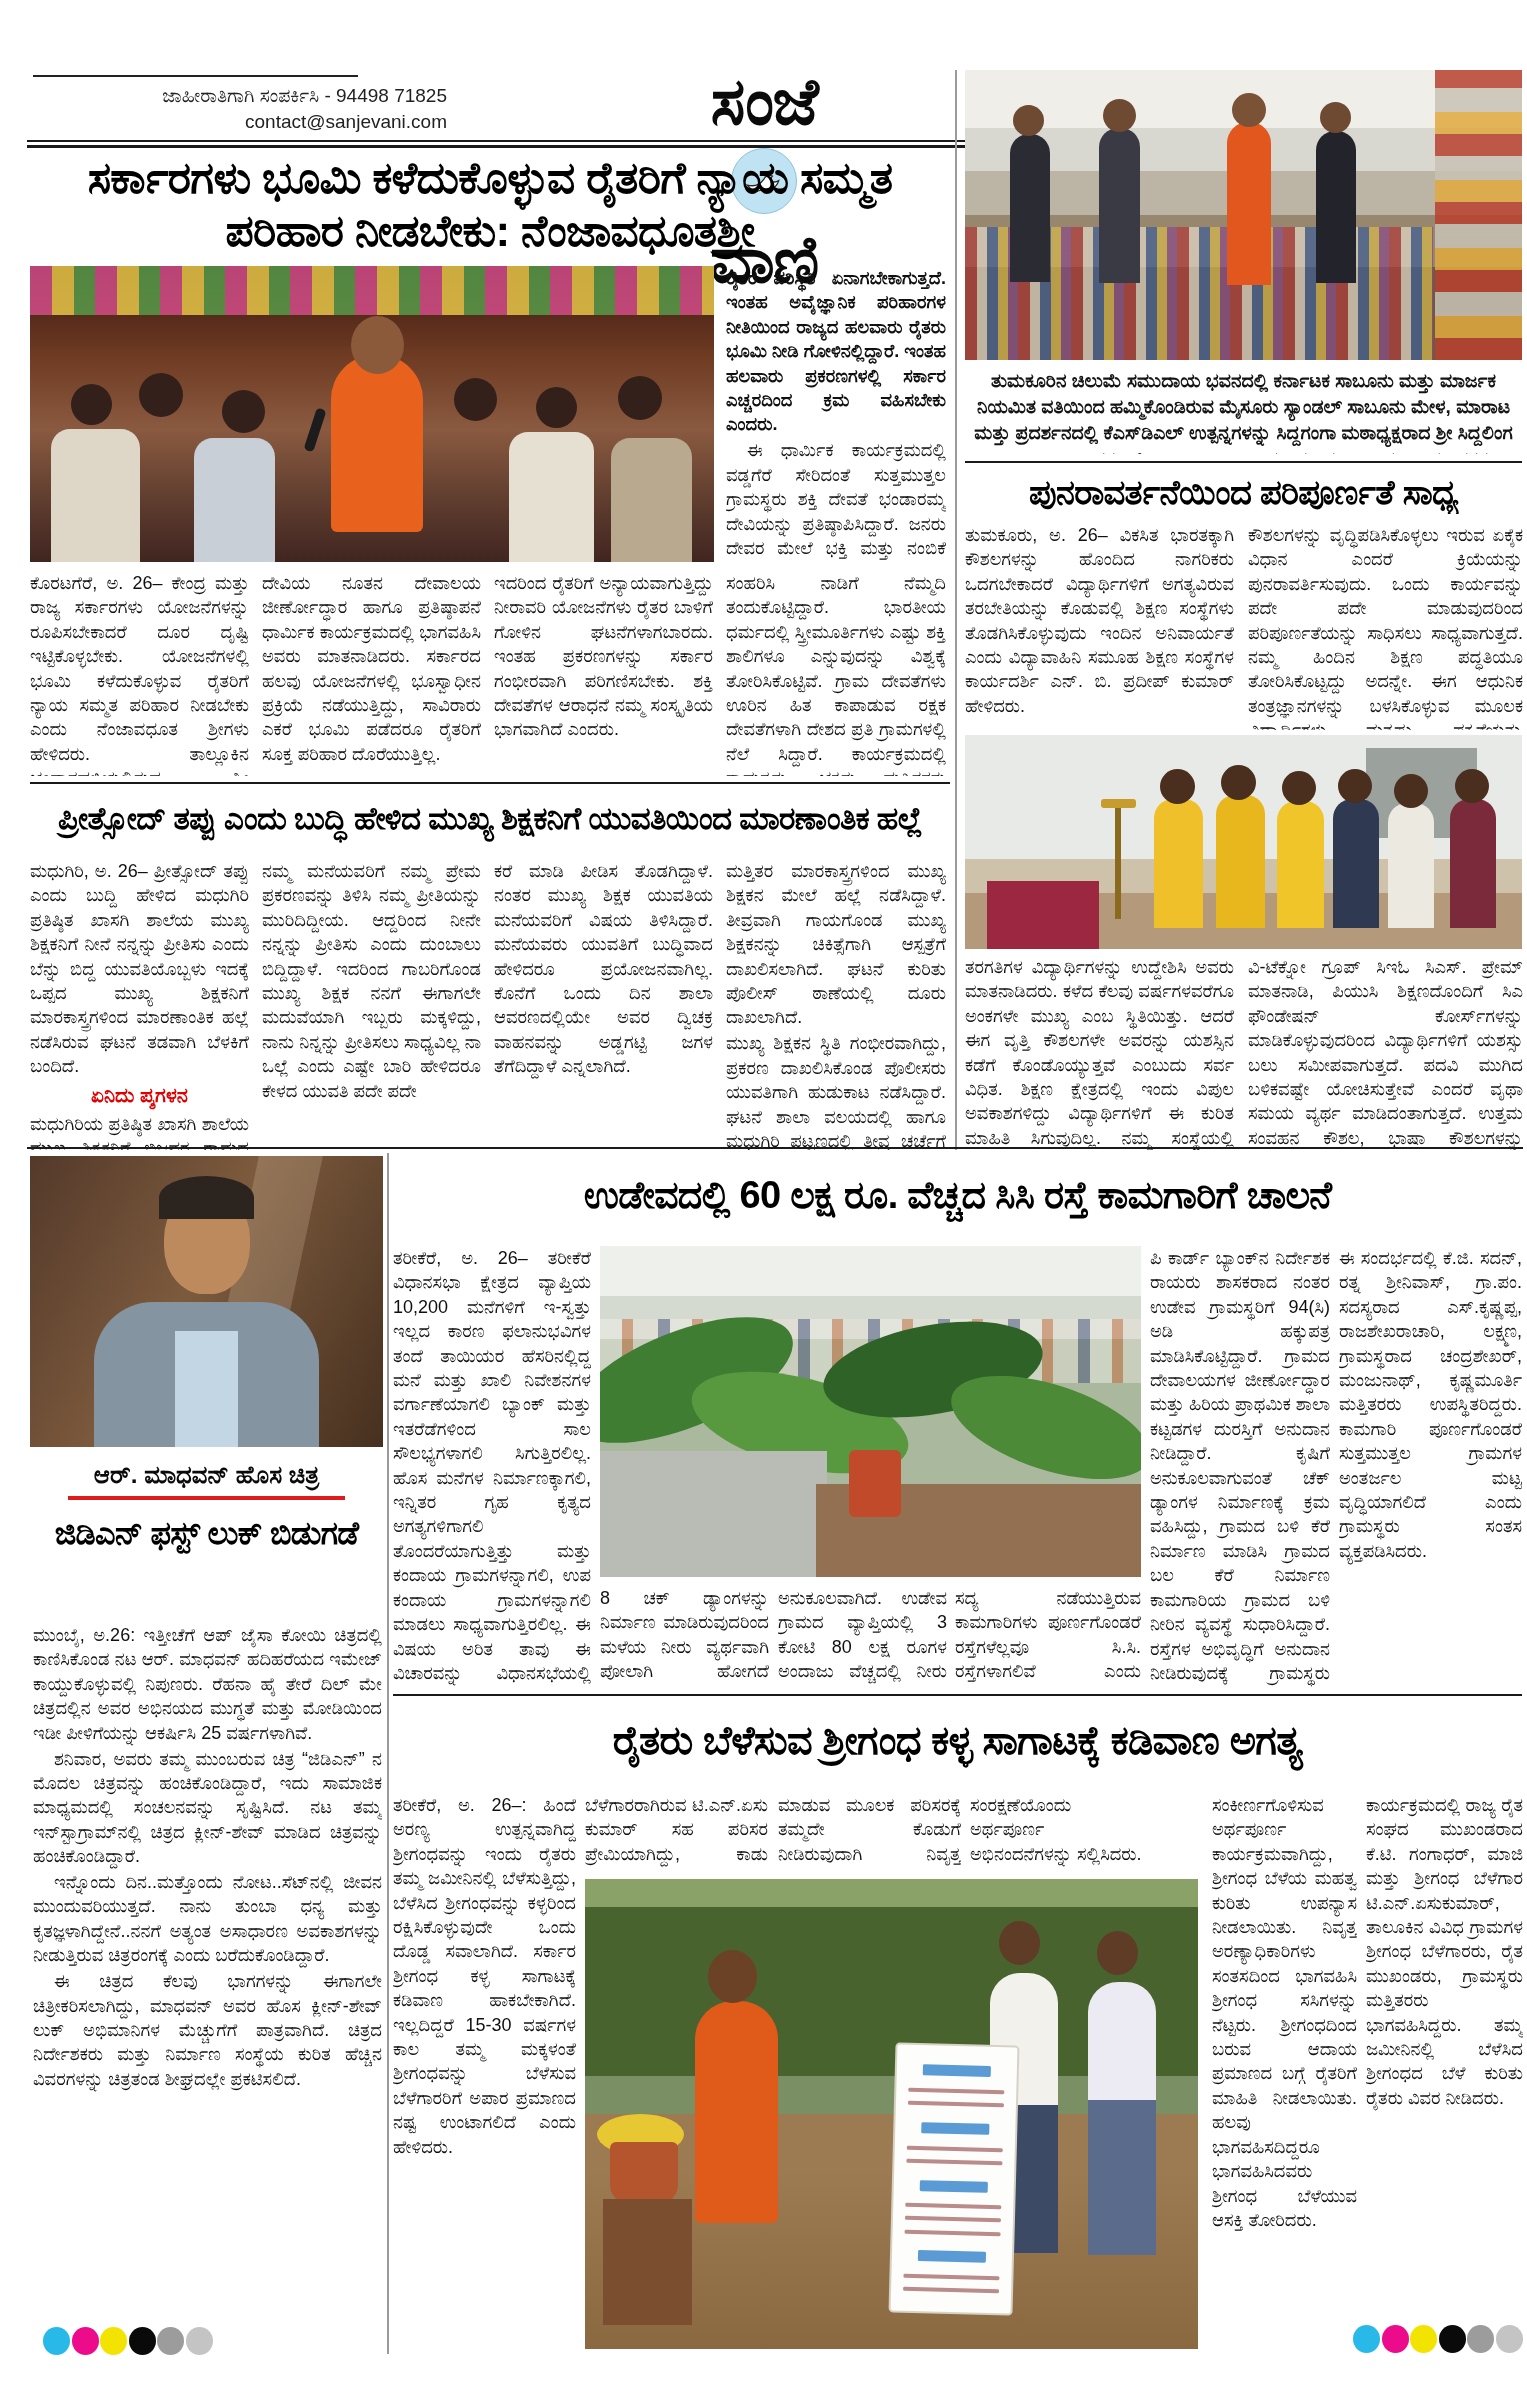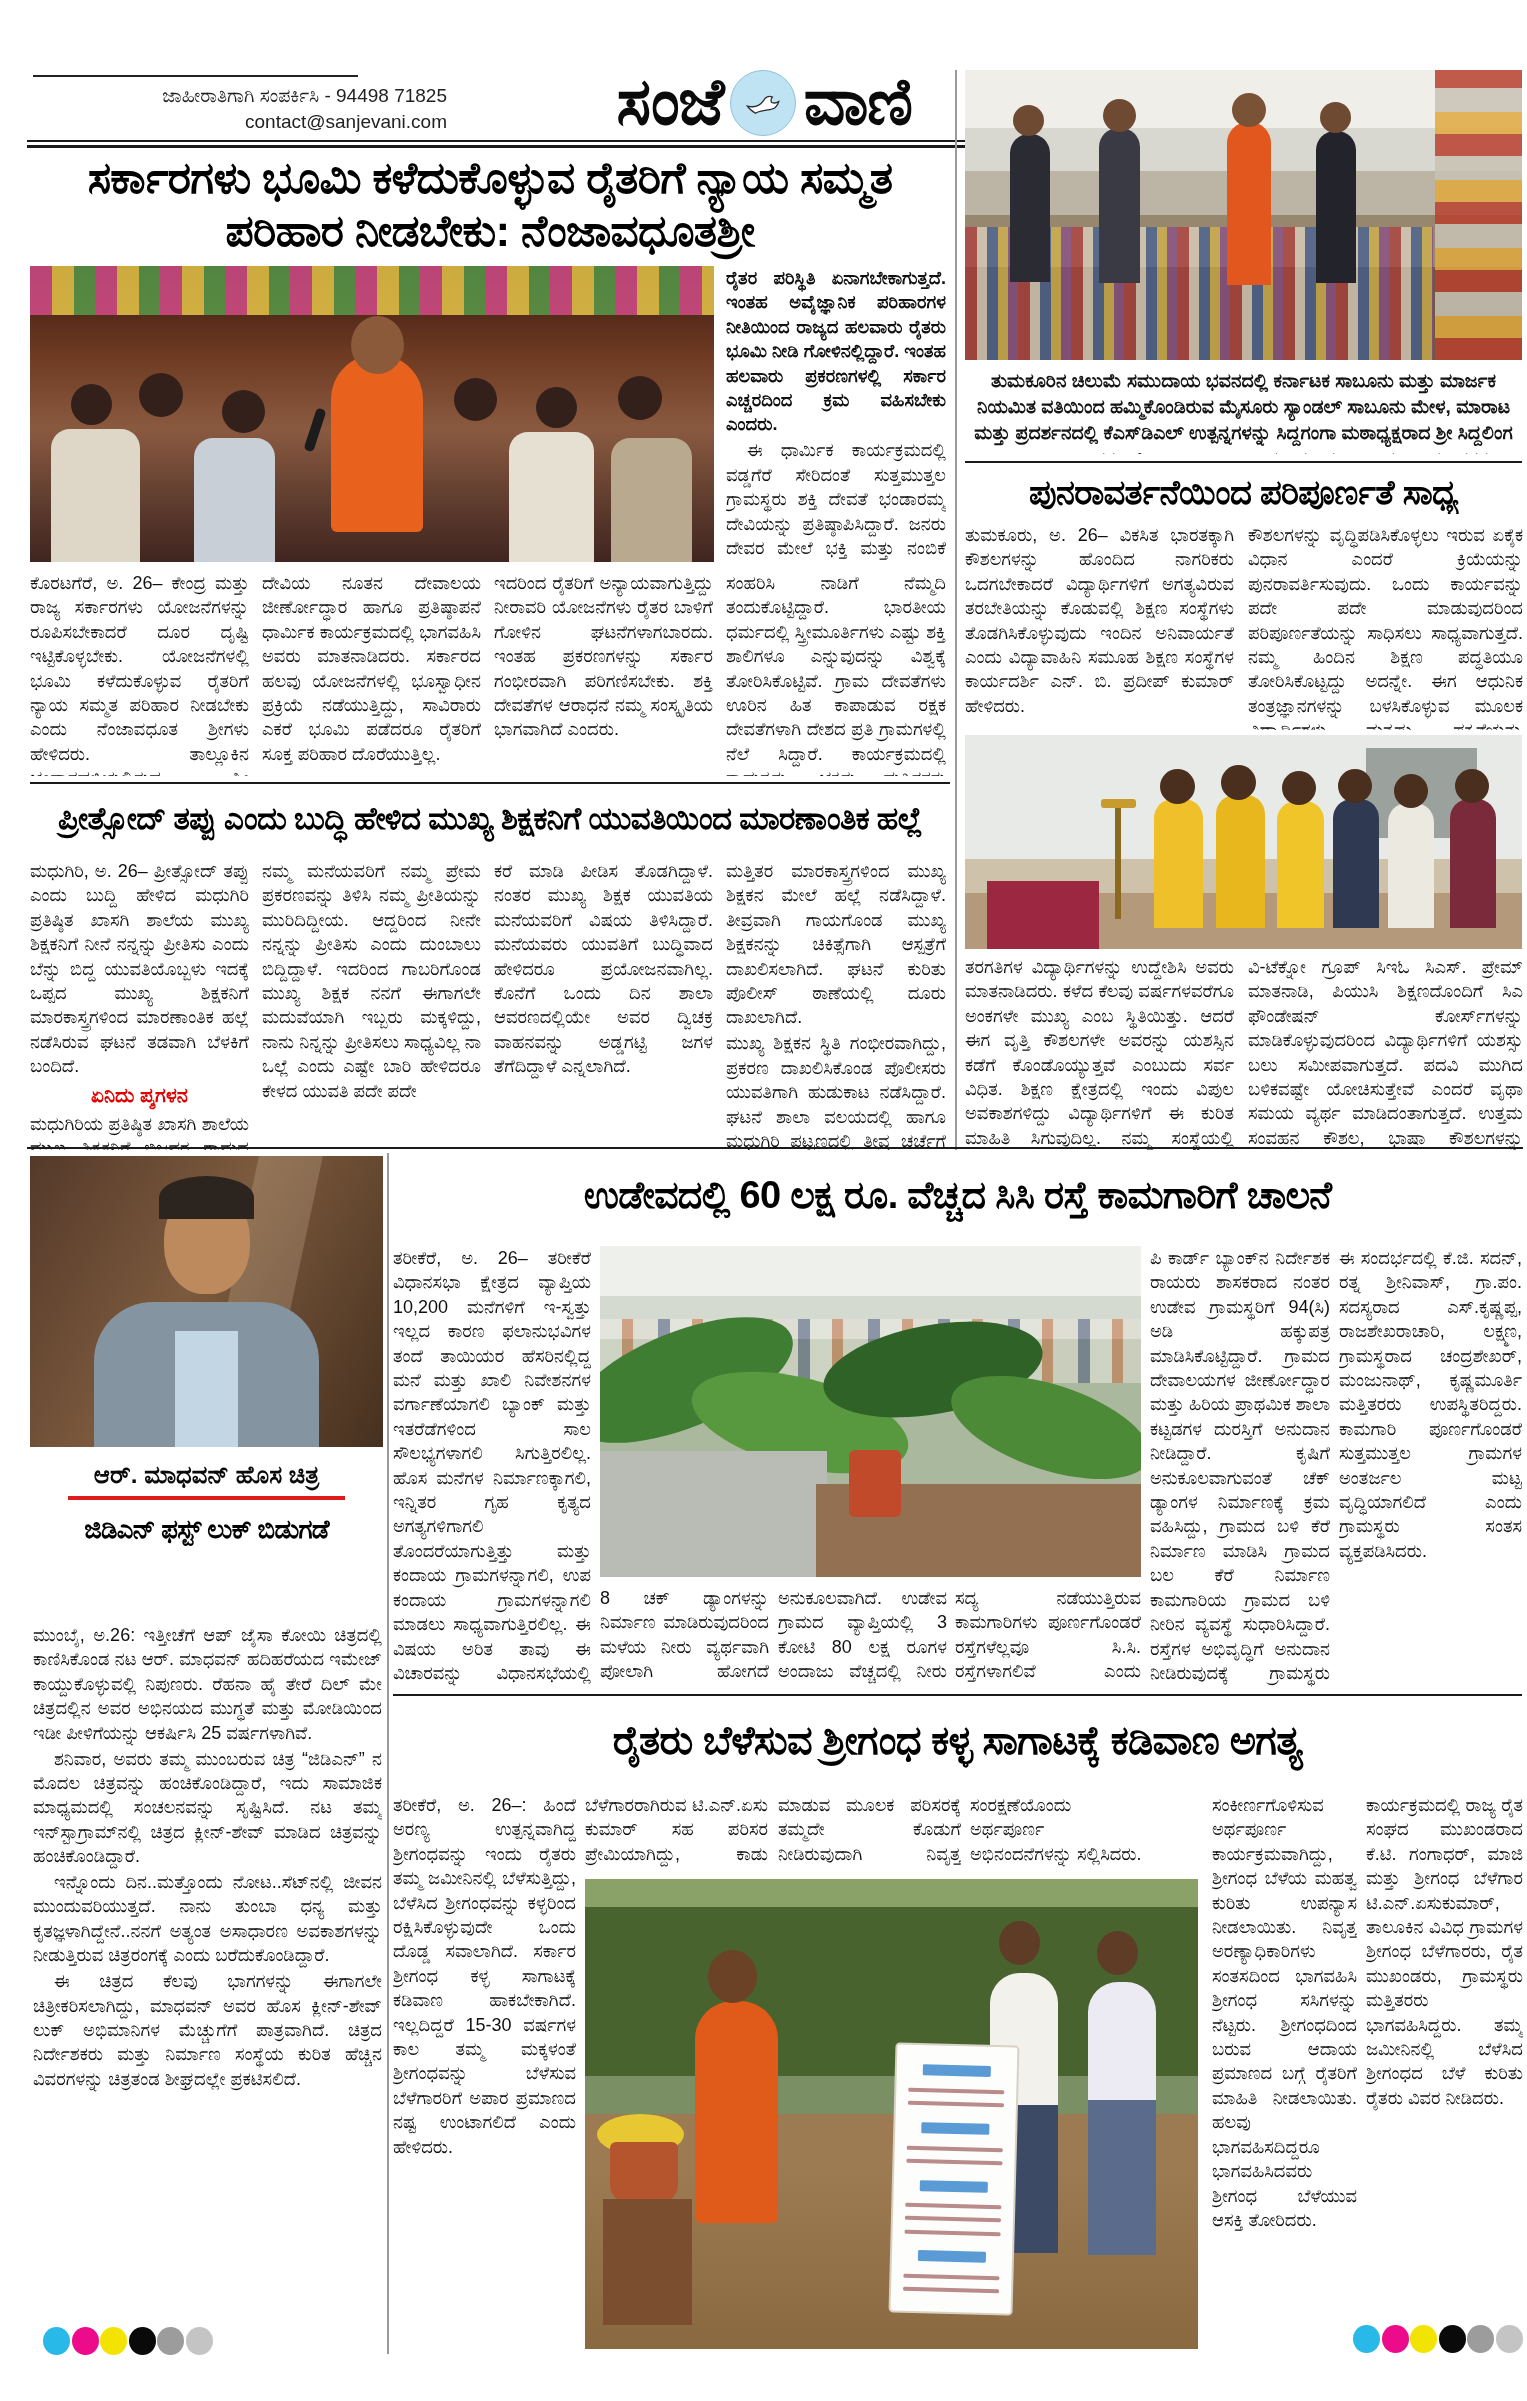--- a/index.html
+++ b/index.html
@@ -4,21 +4,21 @@
 <style>
   html,body{margin:0;padding:0;background:#ffffff;}
   .page{position:relative;width:1528px;height:2401px;background:#fff;overflow:hidden;
         font-family:"Liberation Sans","DejaVu Sans",sans-serif;color:#111;}
   .abs{position:absolute;}
   .rule{position:absolute;background:#1a1a1a;}
   .vrule{position:absolute;background:#9a9a9a;width:1.5px;}
   
   .contact{font-size:19px;line-height:1.35;color:#222;}
   .logo-wrap{position:absolute;left:0;top:64px;width:100%;text-align:center;}
-  .logo-inner{display:inline-flex;align-items:center;gap:7.4px;}
+  .logo-inner{display:inline-flex;align-items:center;gap:7.4px;flex-direction:column;}
   .logo-txt{font-size:65px;font-weight:900;letter-spacing:-1.5px;color:#0a0a0a;}
   .bird{width:64px;height:64px;border-radius:50%;background:#bfe3f2;display:inline-flex;
         align-items:center;justify-content:center;border:1.5px solid #8cc2dd;}
   .mast-right{position:absolute;right:90px;top:72px;text-align:right;font-size:20px;line-height:1.5;}
   .kn-b{font-weight:700;}
   .pagenum{position:absolute;right:22px;top:58px;font-size:78px;font-weight:700;color:#0a0a0a;}
   
   .h-main{position:absolute;text-align:center;font-weight:800;color:#000;letter-spacing:-0.7px;}
   .nowrap{white-space:nowrap;overflow:hidden;}
   
@@ -208,21 +208,21 @@
 
   <div class="ph ph4" style="left:30px;top:1156px;width:353px;height:291px;">
     <div style="left:56%;top:0;width:18%;height:100%;background:rgba(230,210,180,.22);transform:skewX(-12deg);"></div>
     <div style="left:18%;bottom:0;width:64%;height:50%;background:#8494a0;border-radius:59px 59px 0 0;"></div>
     <div style="left:41%;bottom:0;width:18%;height:40%;background:#c3d6e4;"></div>
     <div style="left:38%;top:12%;width:86px;height:103px;background:#bd8a5e;border-radius:46%;"></div>
     <div style="left:36.5%;top:7%;width:95px;height:43px;background:#2c241e;border-radius:50% 50% 0 0;"></div>
   </div>
   <div class="kicker" style="left:30px;top:1461px;width:353px;">ಆರ್. ಮಾಧವನ್ ಹೊಸ ಚಿತ್ರ</div>
   <div class="kickline" style="left:68px;top:1496px;width:277px;"></div>
-  <div class="h-main" style="left:30px;top:1512px;width:353px;font-size:26px;line-height:1.35;">ಜಿಡಿಎನ್ ಫಸ್ಟ್ ಲುಕ್ ಬಿಡುಗಡೆ</div>
+  <div class="h-main" style="left:30px;top:1512px;width:353px;font-size:32px;line-height:1.35;">ಜಿಡಿಎನ್ ಫಸ್ಟ್ ಲುಕ್ ಬಿಡುಗಡೆ</div>
   <div class="col" style="left:33px;top:1623px;width:349px;height:701px;">
     <p class="noind">ಮುಂಬೈ, ಅ.26: ಇತ್ತೀಚೆಗೆ ಆಪ್ ಜೈಸಾ ಕೋಯಿ ಚಿತ್ರದಲ್ಲಿ ಕಾಣಿಸಿಕೊಂಡ ನಟ ಆರ್. ಮಾಧವನ್ ಹದಿಹರೆಯದ ಇಮೇಜ್ ಕಾಯ್ದುಕೊಳ್ಳುವಲ್ಲಿ ನಿಪುಣರು. ರೆಹನಾ ಹೈ ತೇರೆ ದಿಲ್ ಮೇ ಚಿತ್ರದಲ್ಲಿನ ಅವರ ಅಭಿನಯದ ಮುಗ್ಧತೆ ಮತ್ತು ಮೋಡಿಯಿಂದ ಇಡೀ ಪೀಳಿಗೆಯನ್ನು ಆಕರ್ಷಿಸಿ 25 ವರ್ಷಗಳಾಗಿವೆ.</p>
     <p>ಶನಿವಾರ, ಅವರು ತಮ್ಮ ಮುಂಬರುವ ಚಿತ್ರ “ಜಿಡಿಎನ್” ನ ಮೊದಲ ಚಿತ್ರವನ್ನು ಹಂಚಿಕೊಂಡಿದ್ದಾರೆ, ಇದು ಸಾಮಾಜಿಕ ಮಾಧ್ಯಮದಲ್ಲಿ ಸಂಚಲನವನ್ನು ಸೃಷ್ಟಿಸಿದೆ. ನಟ ತಮ್ಮ ಇನ್‌ಸ್ಟಾಗ್ರಾಮ್‌ನಲ್ಲಿ ಚಿತ್ರದ ಕ್ಲೀನ್-ಶೇವ್ ಮಾಡಿದ ಚಿತ್ರವನ್ನು ಹಂಚಿಕೊಂಡಿದ್ದಾರೆ.</p>
     <p>ಇನ್ನೊಂದು ದಿನ..ಮತ್ತೊಂದು ನೋಟ..ಸೆಟ್‌ನಲ್ಲಿ ಜೀವನ ಮುಂದುವರಿಯುತ್ತದೆ. ನಾನು ತುಂಬಾ ಧನ್ಯ ಮತ್ತು ಕೃತಜ್ಞಳಾಗಿದ್ದೇನೆ..ನನಗೆ ಅತ್ಯಂತ ಅಸಾಧಾರಣ ಅವಕಾಶಗಳನ್ನು ನೀಡುತ್ತಿರುವ ಚಿತ್ರರಂಗಕ್ಕೆ ಎಂದು ಬರೆದುಕೊಂಡಿದ್ದಾರೆ.</p>
     <p>ಈ ಚಿತ್ರದ ಕೆಲವು ಭಾಗಗಳನ್ನು ಈಗಾಗಲೇ ಚಿತ್ರೀಕರಿಸಲಾಗಿದ್ದು, ಮಾಧವನ್ ಅವರ ಹೊಸ ಕ್ಲೀನ್-ಶೇವ್ ಲುಕ್ ಅಭಿಮಾನಿಗಳ ಮೆಚ್ಚುಗೆಗೆ ಪಾತ್ರವಾಗಿದೆ. ಚಿತ್ರದ ನಿರ್ದೇಶಕರು ಮತ್ತು ನಿರ್ಮಾಣ ಸಂಸ್ಥೆಯ ಕುರಿತ ಹೆಚ್ಚಿನ ವಿವರಗಳನ್ನು ಚಿತ್ರತಂಡ ಶೀಘ್ರದಲ್ಲೇ ಪ್ರಕಟಿಸಲಿದೆ.</p>
   </div>
 
   <div class="h-main nowrap" style="left:393px;top:1166px;width:1129px;font-size:38px;line-height:1.55;">ಉಡೇವದಲ್ಲಿ 60 ಲಕ್ಷ ರೂ. ವೆಚ್ಚದ ಸಿಸಿ ರಸ್ತೆ ಕಾಮಗಾರಿಗೆ ಚಾಲನೆ</div>
 
   <div class="col" style="left:393px;top:1246px;width:198px;height:442px;">

